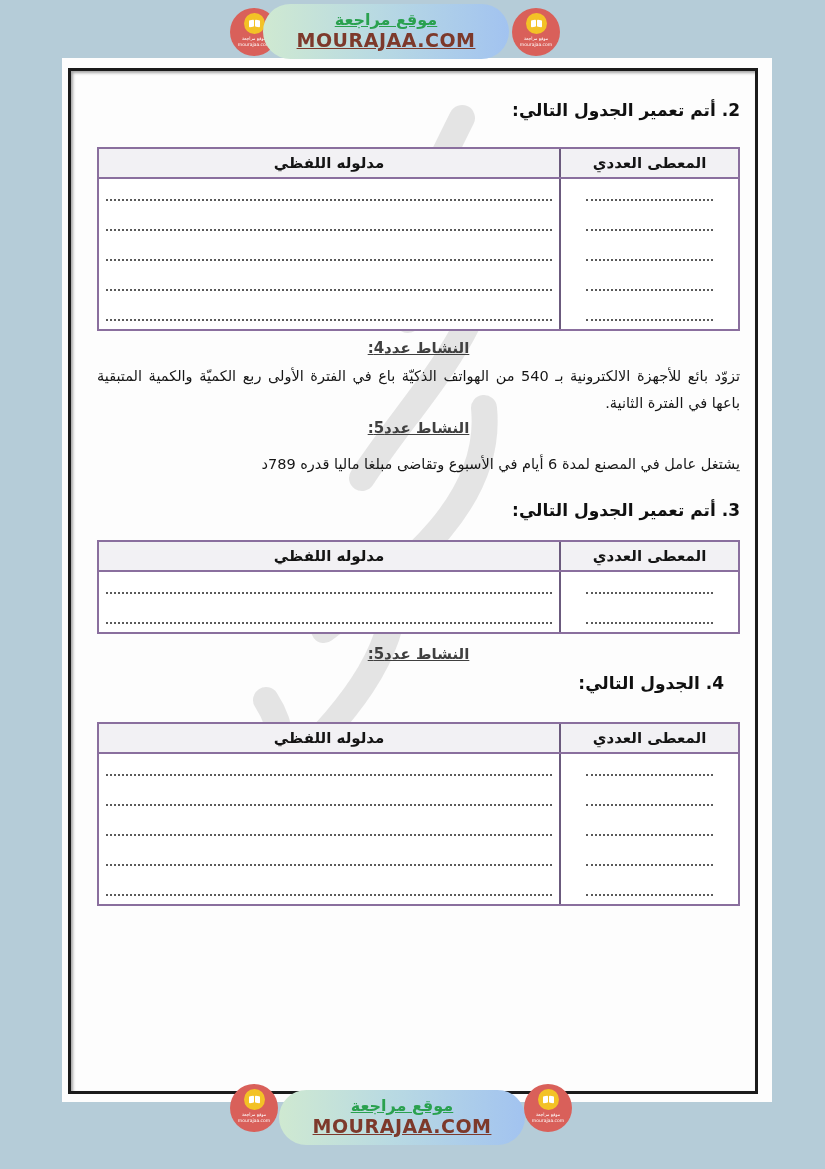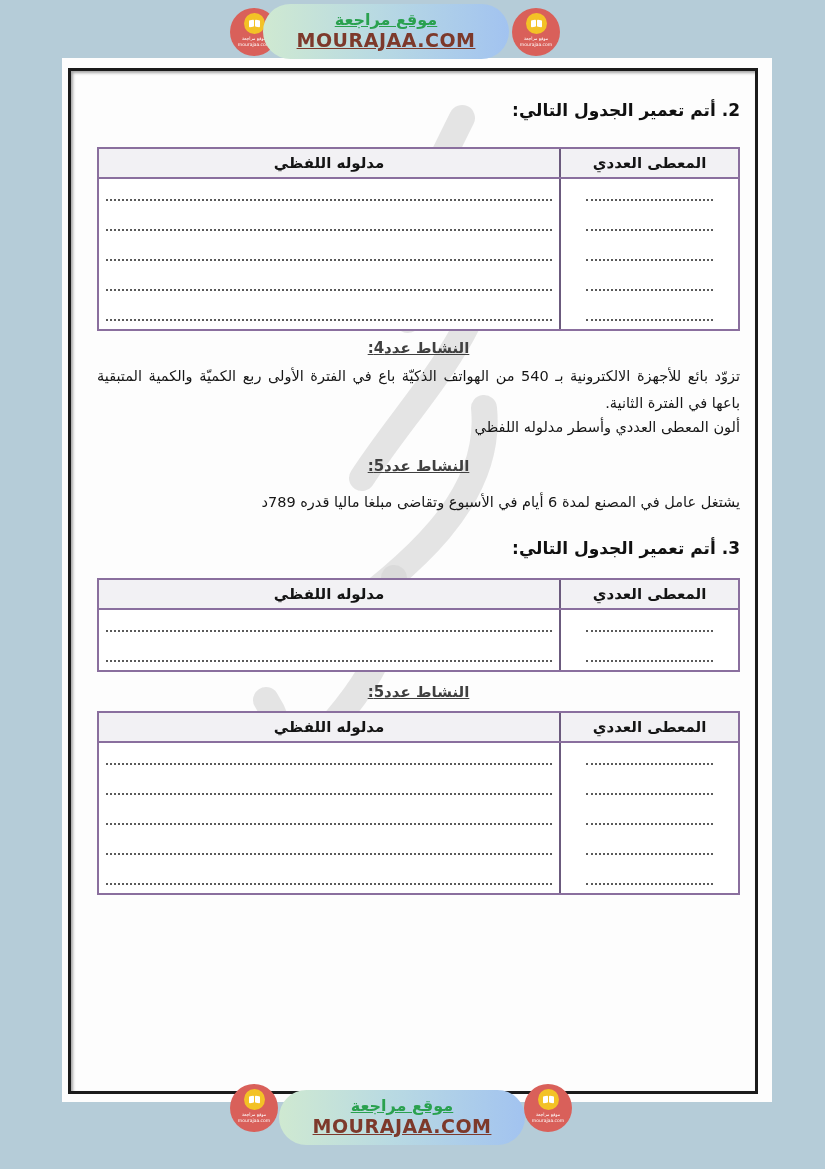--- a/index.html
+++ b/index.html
@@ -194,21 +194,20 @@
             </div>
             <div class="dot-row">
               <div class="dot-line"></div>
             </div>
           </div>
       </div>
     </div>
 
     <div class="activity-title mb2">النشاط عدد4:</div>
     <div class="para para-min">تزوّد بائع للأجهزة الالكترونية بـ 540 من الهواتف الذكيّة باع في الفترة الأولى ربع الكميّة والكمية المتبقية باعها في الفترة الثانية.</div>
-    <div class="note mb14">ألون المعطى العددي وأسطر مدلوله اللفظي</div>
 
     <div class="activity-title mb10">النشاط عدد5:</div>
     <div class="para mb22">يشتغل عامل في المصنع لمدة 6 أيام في الأسبوع وتقاضى مبلغا ماليا قدره 789د</div>
 
     <div class="item-title mb14">3.  أتم تعمير الجدول التالي:</div>
 
     <div class="data-table mb11">
       <div class="t-head">
         <div class="t-cell t-num">المعطى العددي</div>
         <div class="t-cell t-verb">مدلوله اللفظي</div>
@@ -228,20 +227,21 @@
             </div>
             <div class="dot-row">
               <div class="dot-line"></div>
             </div>
           </div>
       </div>
     </div>
 
     <div class="activity-title mb6">النشاط عدد5:</div>
 
+    <div class="item-title indent16 mb23">4.  الجدول التالي:</div>
 
     <div class="data-table">
       <div class="t-head">
         <div class="t-cell t-num">المعطى العددي</div>
         <div class="t-cell t-verb">مدلوله اللفظي</div>
       </div>
       <div class="t-body">
         <div class="t-col t-num">
             <div class="dot-row">
               <div class="dot-line"></div>

